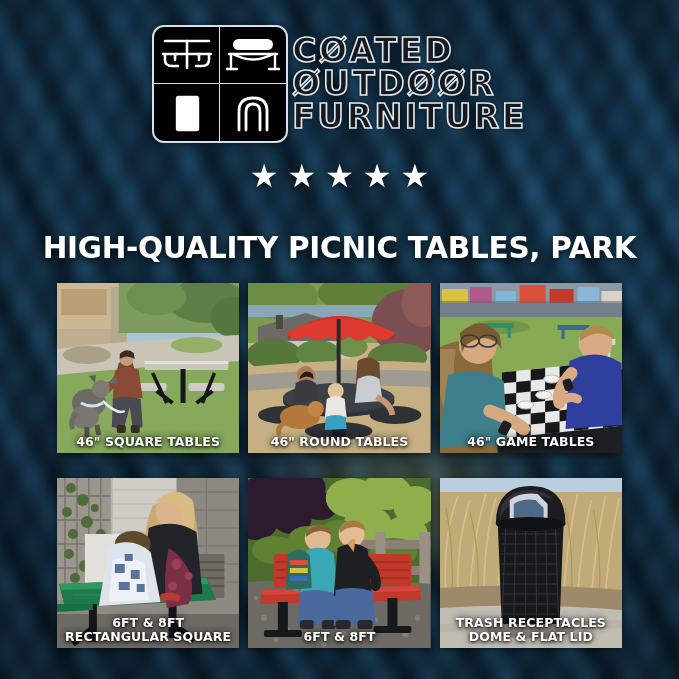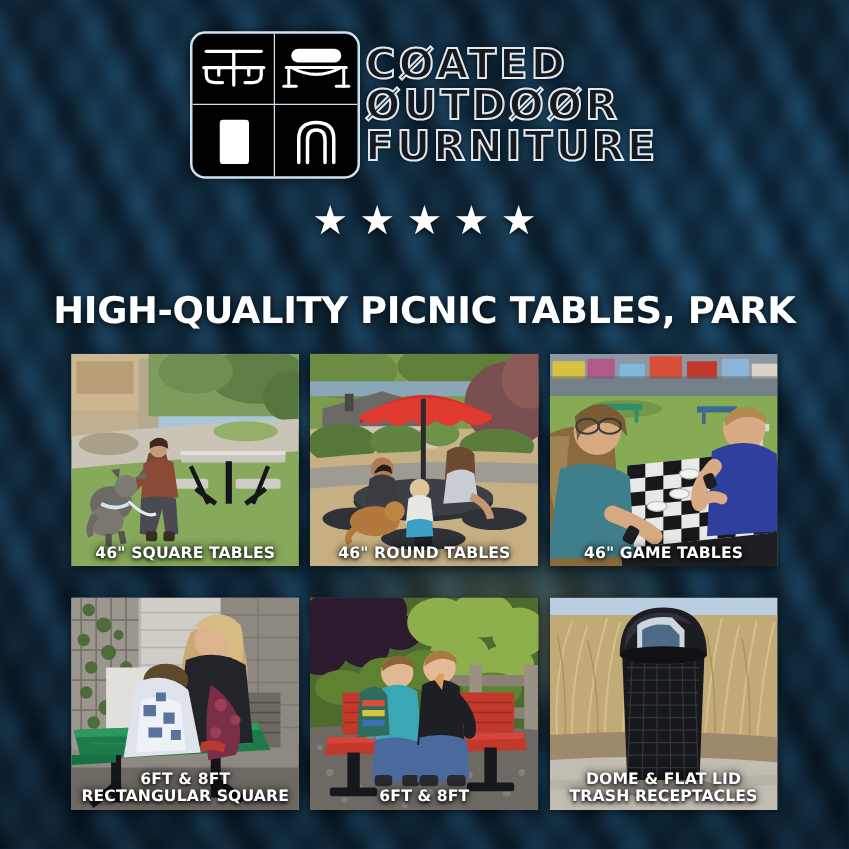--- a/index.html
+++ b/index.html
@@ -698,19 +698,19 @@
           </g>
 
           <path d="M56 46 Q56 8 91 8 Q126 8 126 46 Z" fill="#1b1d21"></path>
           <path d="M60 40 Q60 13 91 12 Q106 12 114 22 Q98 14 80 22 Q64 28 60 42 Z" fill="#33373e" opacity=".8"></path>
           <path d="M70 44 L70 22 Q80 14 98 16 L108 26 L108 44 Z" fill="#cfd6db"></path>
           <path d="M74 42 L74 26 Q82 20 96 22 L104 30 L104 42 Z" fill="#4d6a86"></path>
           <ellipse cx="91" cy="46" rx="35" ry="7" fill="#0f1113"></ellipse>
         </g>
       </svg>
       <div class="tile-cap">
+        <span>TRASH RECEPTACLES</span>
         <span>DOME &amp; FLAT LID</span>
-        <span>TRASH RECEPTACLES</span>
       </div>
     </div>
 
   </div>
 </div>
 
 </body></html>

